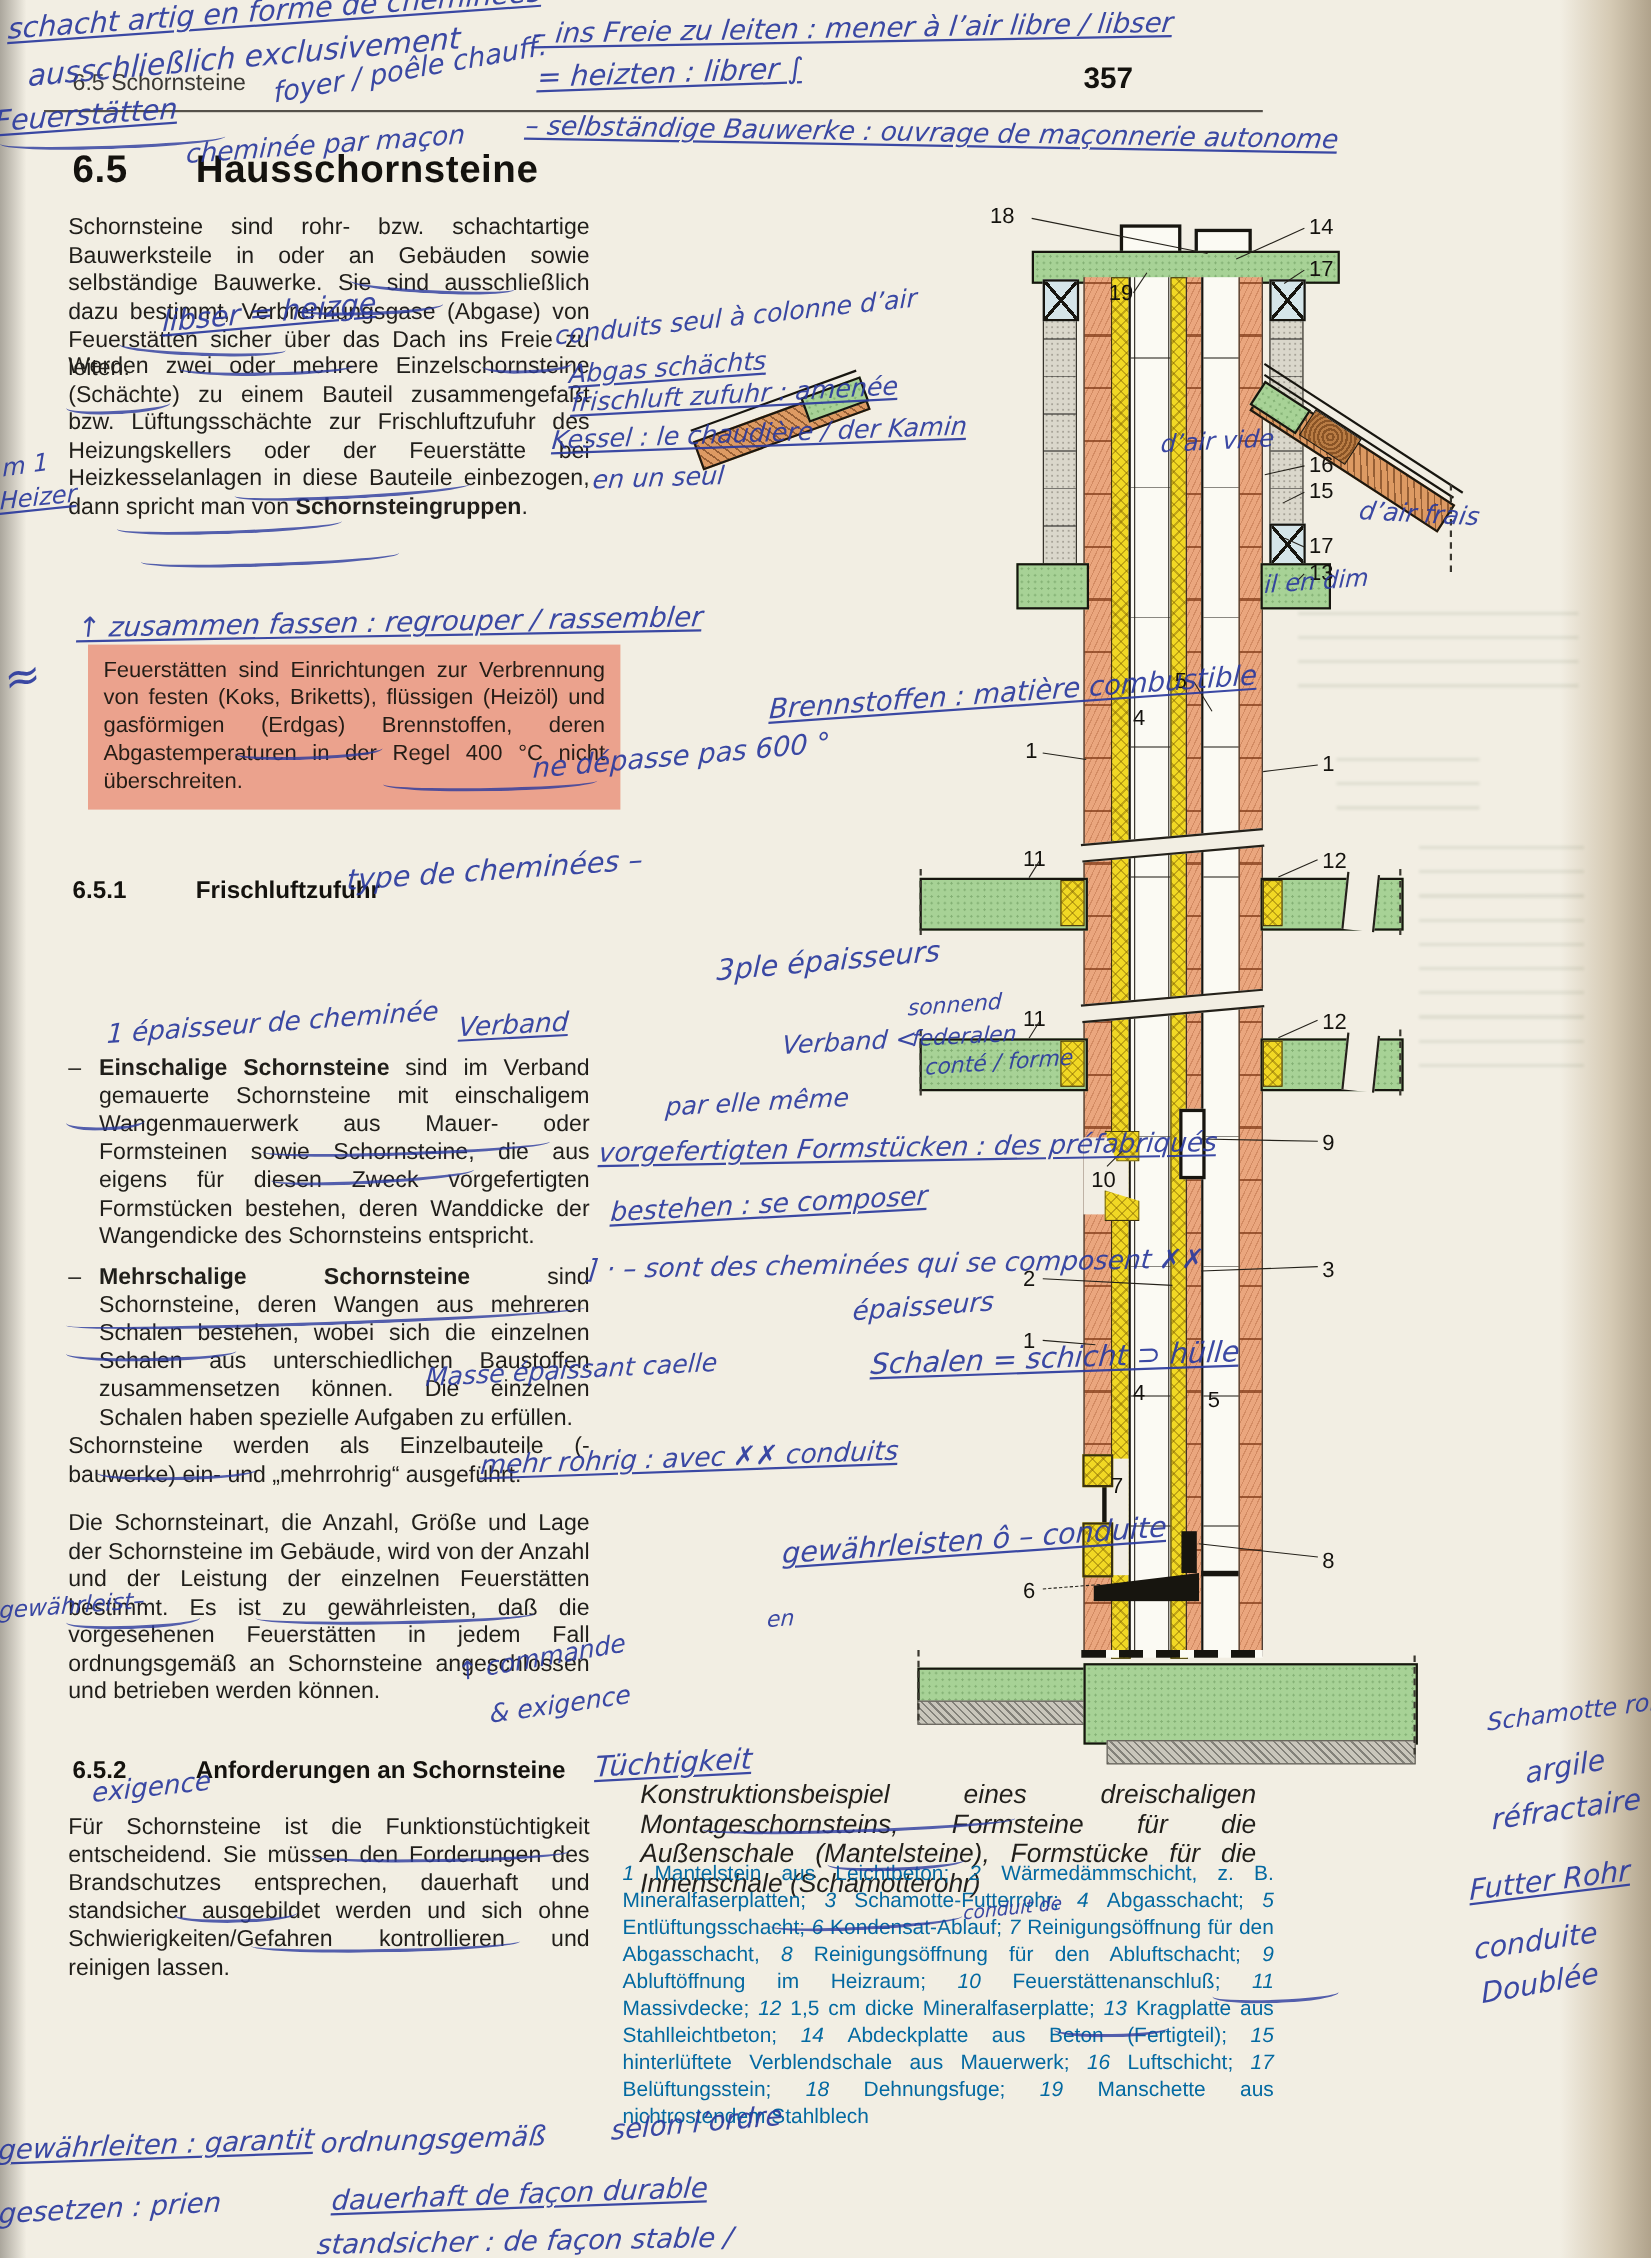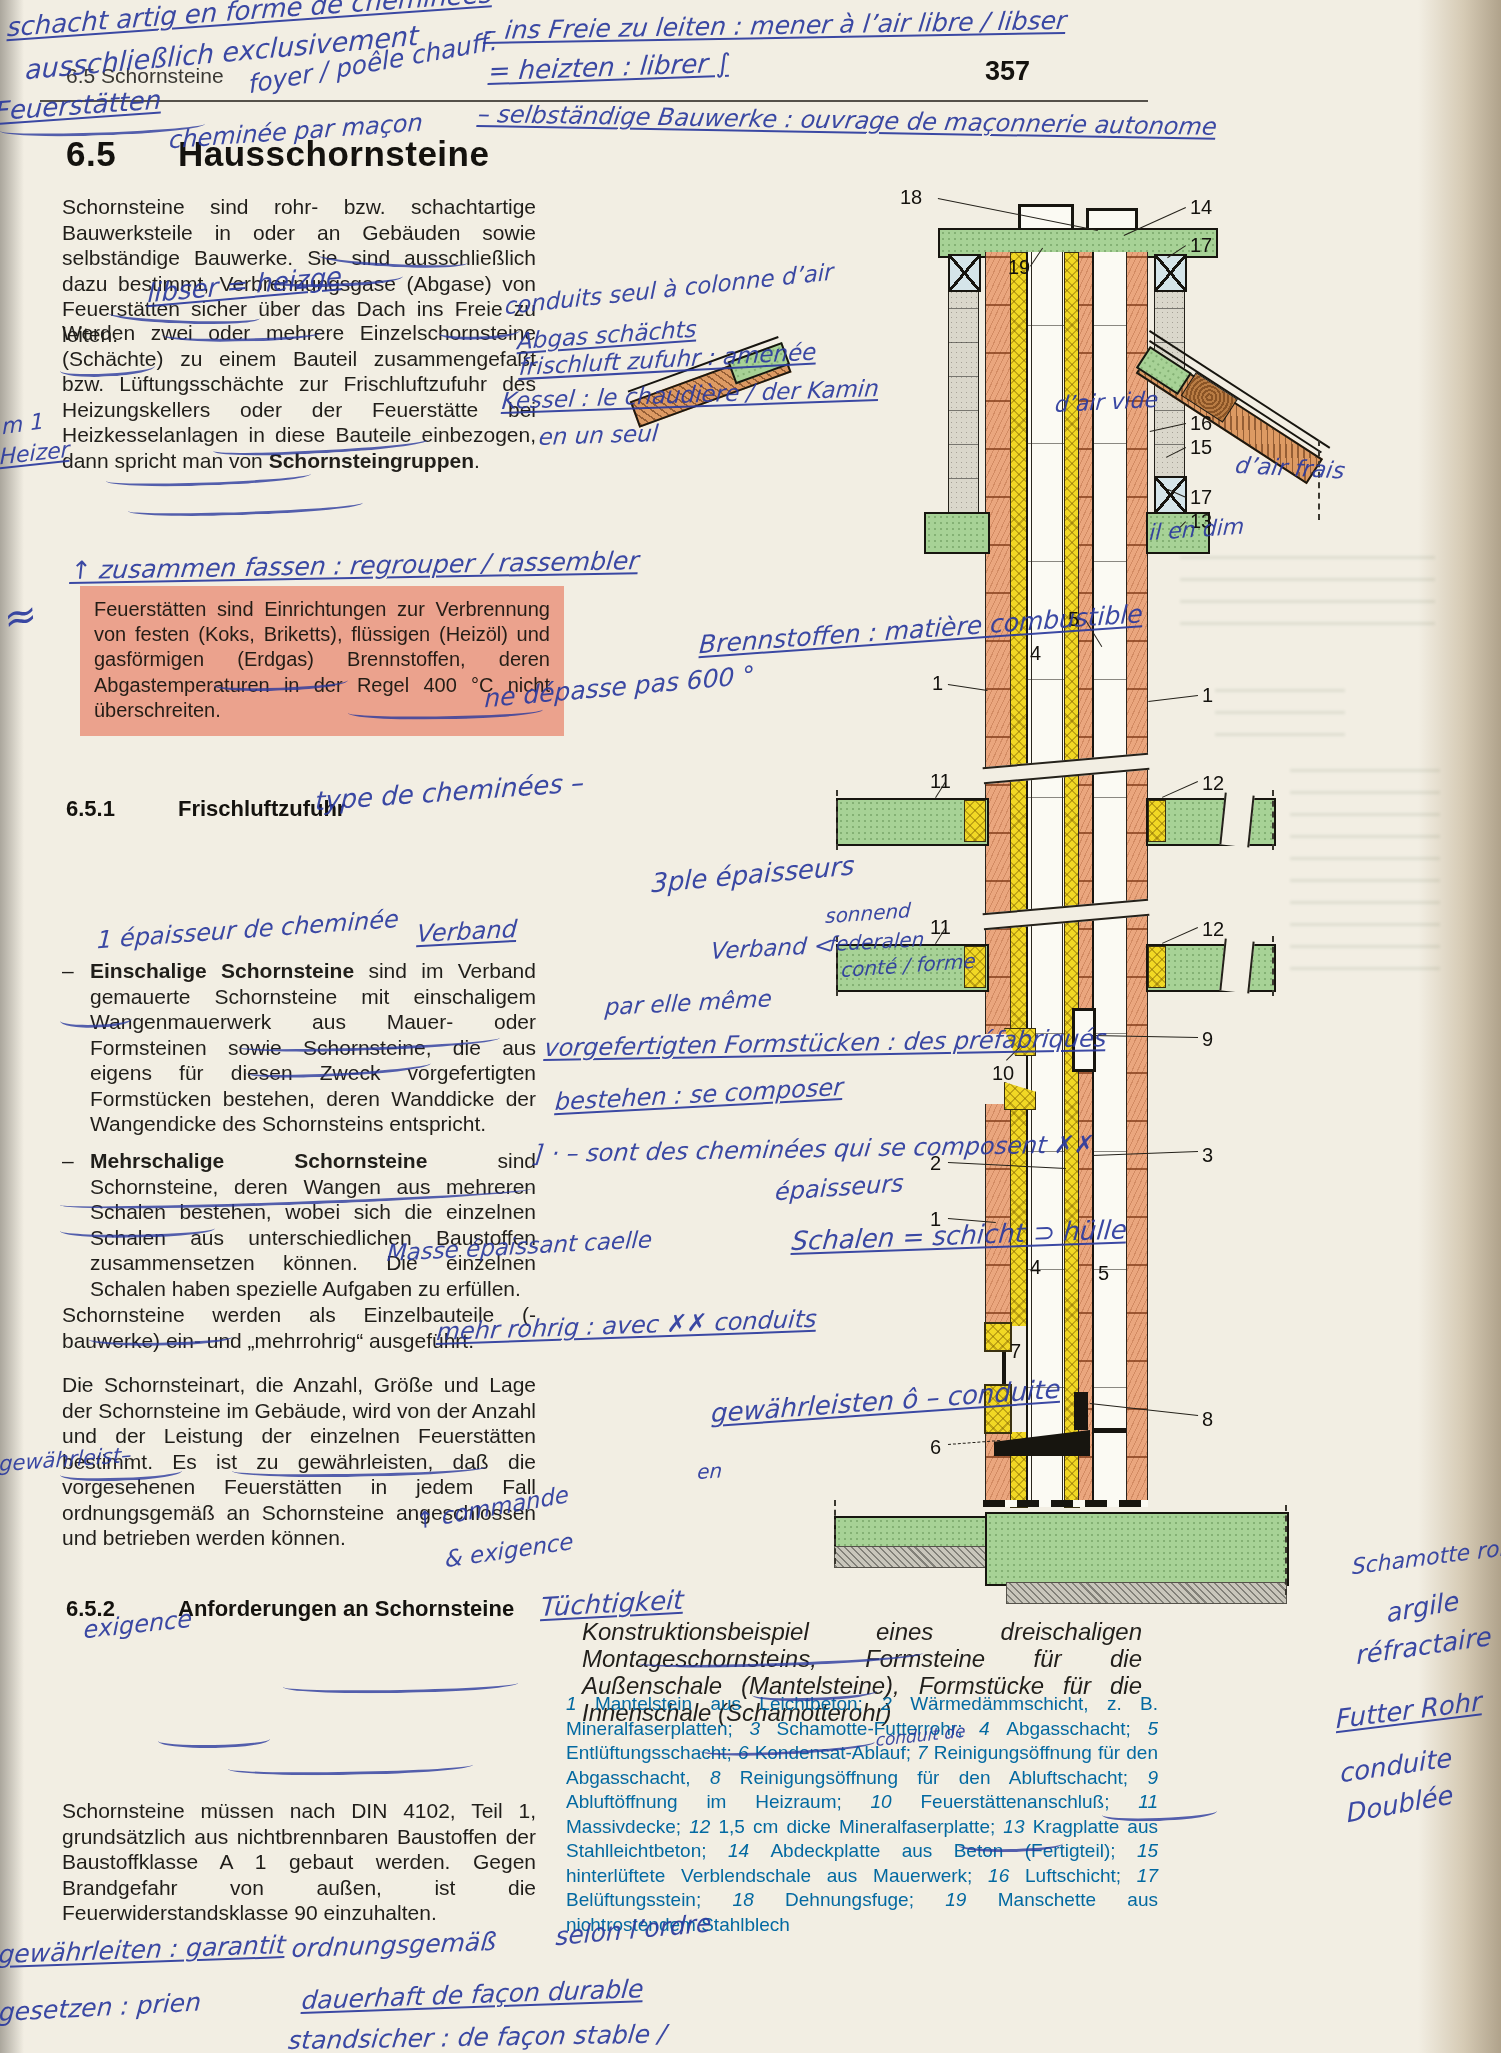--- a/index.html
+++ b/index.html
@@ -95,21 +95,21 @@
   <div class="tb bullet" style="top:1148px">
     <span class="dash">–</span>
     <span class="bt"><b>Mehrschalige Schornsteine</b><span> sind Schornsteine, deren Wangen aus mehreren Schalen bestehen, wobei sich die einzelnen Schalen aus unterschiedlichen Baustoffen zusammensetzen können. Die einzelnen Schalen haben spezielle Aufgaben zu erfüllen.</span></span>
   </div>
 
   <div class="tb" style="top:1302px">Schornsteine werden als Einzelbauteile (-bauwerke) ein- und „mehrrohrig“ ausgeführt.</div>
   <div class="tb" style="top:1372px">Die Schornsteinart, die Anzahl, Größe und Lage der Schornsteine im Gebäude, wird von der Anzahl und der Leistung der einzelnen Feuerstätten bestimmt. Es ist zu gewährleisten, daß die vorgesehenen Feuerstätten in jedem Fall ordnungsgemäß an Schornsteine angeschlossen und betrieben werden können.</div>
 
   <div class="shead" style="left:66px;top:1596px">6.5.2</div>
   <div class="shead" style="left:178px;top:1596px">Anforderungen an Schornsteine</div>
-  <div class="tb" style="top:1798px">Schornsteine müssen nach DIN 4102, Teil 1, grundsätzlich aus nichtbrennbaren Baustoffen der Baustoffklasse A 1 gebaut werden. Gegen Brandgefahr von außen, ist die Feuerwiderstandsklasse 90 einzuhalten.</div>
+  <div class="tb" style="top:1648px">Für Schornsteine ist die Funktionstüchtigkeit entscheidend. Sie müssen den Forderungen des Brandschutzes entsprechen, dauerhaft und standsicher ausgebildet werden und sich ohne Schwierigkeiten/Gefahren kontrollieren und reinigen lassen.</div>
 
   <div class="capital" style="top:1602px">
     <p class="capit">Konstruktionsbeispiel eines dreischaligen Montageschornsteins, Formsteine für die Außenschale (Mantelsteine), Formstücke für die Innenschale (Schamotterohr)</p>
   </div>
   <div class="capital" style="top:1692px">
     <p class="legend"><i>1 </i>Mantelstein aus Leichtbeton; <i>2 </i>Wärmedämmschicht, z. B. Mineralfaserplatten; <i>3 </i>Schamotte-Futterrohr; <i>4 </i>Abgasschacht; <i>5 </i>Entlüftungsschacht; <i>6 </i>Kondensat-Ablauf; <i>7 </i>Reinigungsöffnung für den Abgasschacht, <i>8 </i>Reinigungsöffnung für den Abluftschacht; <i>9 </i>Abluftöffnung im Heizraum; <i>10 </i>Feuerstättenanschluß; <i>11 </i>Massivdecke; <i>12 </i>1,5 cm dicke Mineralfaserplatte; <i>13 </i>Kragplatte aus Stahlleichtbeton; <i>14 </i>Abdeckplatte aus Beton (Fertigteil); <i>15 </i>hinterlüftete Verblendschale aus Mauerwerk; <i>16 </i>Luftschicht; <i>17 </i>Belüftungsstein; <i>18 </i>Dehnungsfuge; <i>19 </i>Manschette aus nichtrostendem Stahlblech </p>
   </div>
 
   <div>
 

